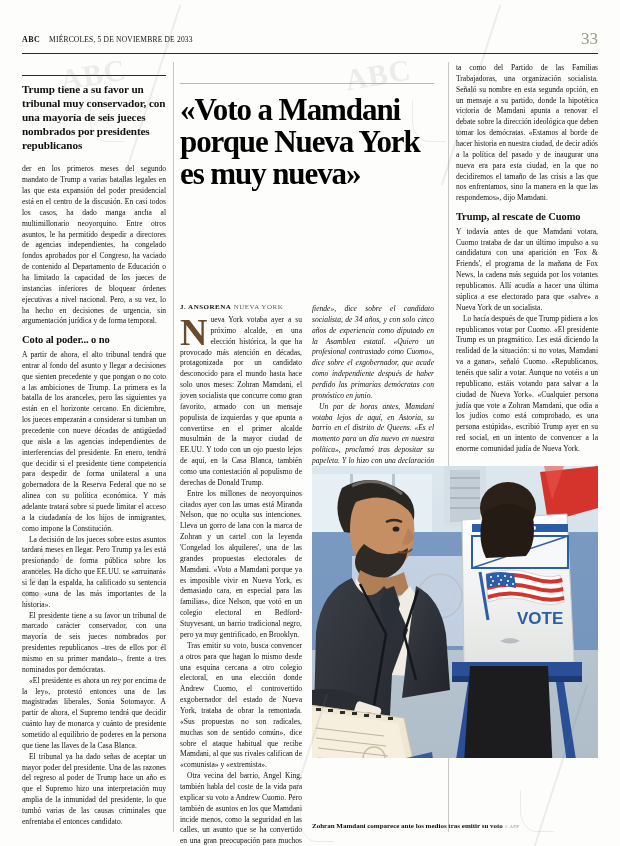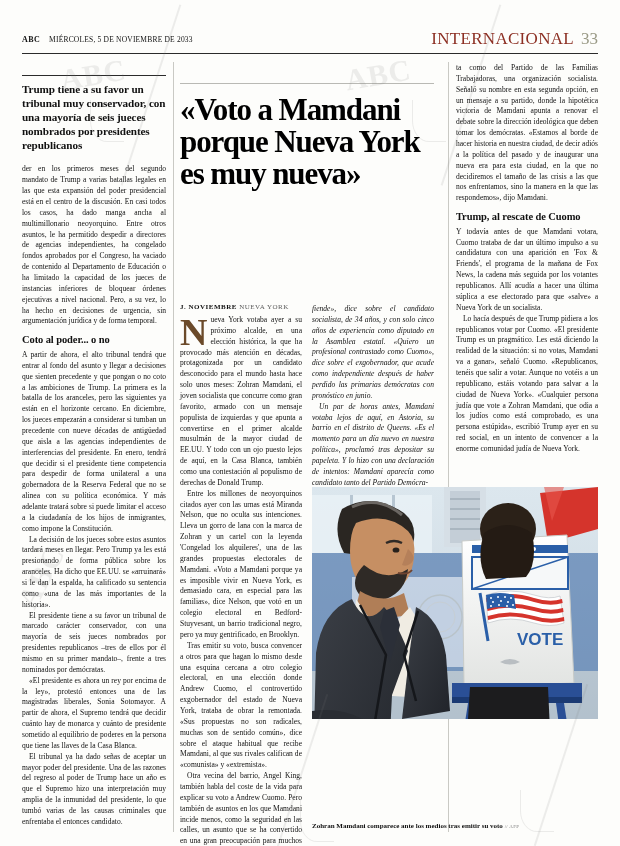--- a/index.html
+++ b/index.html
@@ -80,21 +80,21 @@
   .byline .pl { color:#5d5d5d; }
 
   
   .dropcap-p { font-size:7.55px; line-height:1.44; text-align:justify; }
   .dropcap {
     float:left; font-size:38px; line-height:.79; font-weight:bold;
     padding:2px 3px 0 0; color:#6b4a2a;
   }
   
   .photo {
-    position:absolute; left:290px; width:286px; top:425px; height:232px;
+    position:absolute; left:290px; width:286px; top:404px; height:292px;
     overflow:hidden; background:#cfd8de;
   }
   .caption {
     position:absolute; left:290px; width:286px; top:760px;
     font-size:7px; font-weight:bold; line-height:1.3;
   }
   .caption .cred { font-weight:normal; font-size:5px; color:#7a7a7a; letter-spacing:.3px;}
   .photo svg { display:block; }
 </style>
 </head>
@@ -111,21 +111,20 @@
 <div class="wm-hook" style="left:300px; top:800px; width:34px; height:42px;"></div>
 <div class="wm-slash" style="left:560px; top:680px; height:170px; transform:rotate(18deg);"></div>
 <div class="wm-hook" style="left:520px; top:790px; width:34px; height:42px;"></div>
 
 <div class="masthead">
   <div class="mh-left">
     <span class="mh-abc">ABC</span>
     <span class="mh-date">MIÉRCOLES, 5 DE NOVIEMBRE DE 2033</span>
   </div>
   <div class="mh-right">
-    <span class="mh-section">INTERNACIONAL</span>
     <span class="mh-page">33</span>
   </div>
 </div>
 <div class="rule-top"></div>
 
 <div class="page">
 
   <div class="vrule vr1"></div>
   <div class="vrule vr2"></div>
 
@@ -141,21 +140,21 @@
     <p class="body">El tribunal ya ha dado señas de aceptar un mayor poder del presidente. Una de las razones del regreso al poder de Trump hace un año es que el Supremo hizo una interpretación muy amplia de la inmunidad del presidente, lo que tumbó varias de las causas criminales que enfrentaba el entonces candidato.</p>
   </div>
 
   <div style="position:absolute; left:158px; top:12px; width:254px;">
     <div class="rule-mid"></div>
     <div class="bighead">«Voto a Mamdani porque Nueva York es muy nueva»</div>
   </div>
 
   <div class="col c2" style="top:228px;">
     <div class="byline">
-      <span class="nm">J. NOVIEMBRE</span>
+      <span class="nm">J. ANSORENA</span>
       <span class="pl">NUEVA YORK</span>
     </div>
     <p class="dropcap-p"><span class="dropcap">N</span><span>ueva York votaba ayer a su próximo alcalde, en una elección histórica, la que ha provocado más atención en décadas, protagonizada por un candidato desconocido para el mundo hasta hace solo unos meses: Zohran Mamdani, el joven socialista que concurre como gran favorito, armado con un mensaje populista de izquierdas y que apunta a convertirse en el primer alcalde musulmán de la mayor ciudad de EE.UU. Y todo con un ojo puesto lejos de aquí, en la Casa Blanca, también como una contestación al populismo de derechas de Donald Trump.</span></p>
     <p class="body">Entre los millones de neoyorquinos citados ayer con las urnas está Miranda Nelson, que no oculta sus intenciones. Lleva un gorro de lana con la marca de Zohran y un cartel con la leyenda 'Congelad los alquileres', una de las grandes propuestas electorales de Mamdani. «Voto a Mamdani porque ya es imposible vivir en Nueva York, es demasiado cara, en especial para las familias», dice Nelson, que votó en un colegio electoral en Bedford-Stuyvesant, un barrio tradicional negro, pero ya muy gentrificado, en Brooklyn.</p>
     <p class="body">Tras emitir su voto, busca convencer a otros para que hagan lo mismo desde una esquina cercana a otro colegio electoral, en una elección donde Andrew Cuomo, el controvertido exgobernador del estado de Nueva York, trataba de obrar la remontada. «Sus propuestas no son radicales, muchas son de sentido común», dice sobre el ataque habitual que recibe Mamdani, al que sus rivales califican de «comunista» y «extremista».</p>
     <p class="body">Otra vecina del barrio, Angel King, también habla del coste de la vida para explicar su voto a Andrew Cuomo. Pero también de asuntos en los que Mamdani incide menos, como la seguridad en las calles, un asunto que se ha convertido en una gran preocupación para muchos neoyorquinos, en especial desde el aumento disparado de la violencia en la pandemia de Covid-19.</p>
 
   </div>
 
   <div class="col c3" style="top:228px;font-style:italic;">

